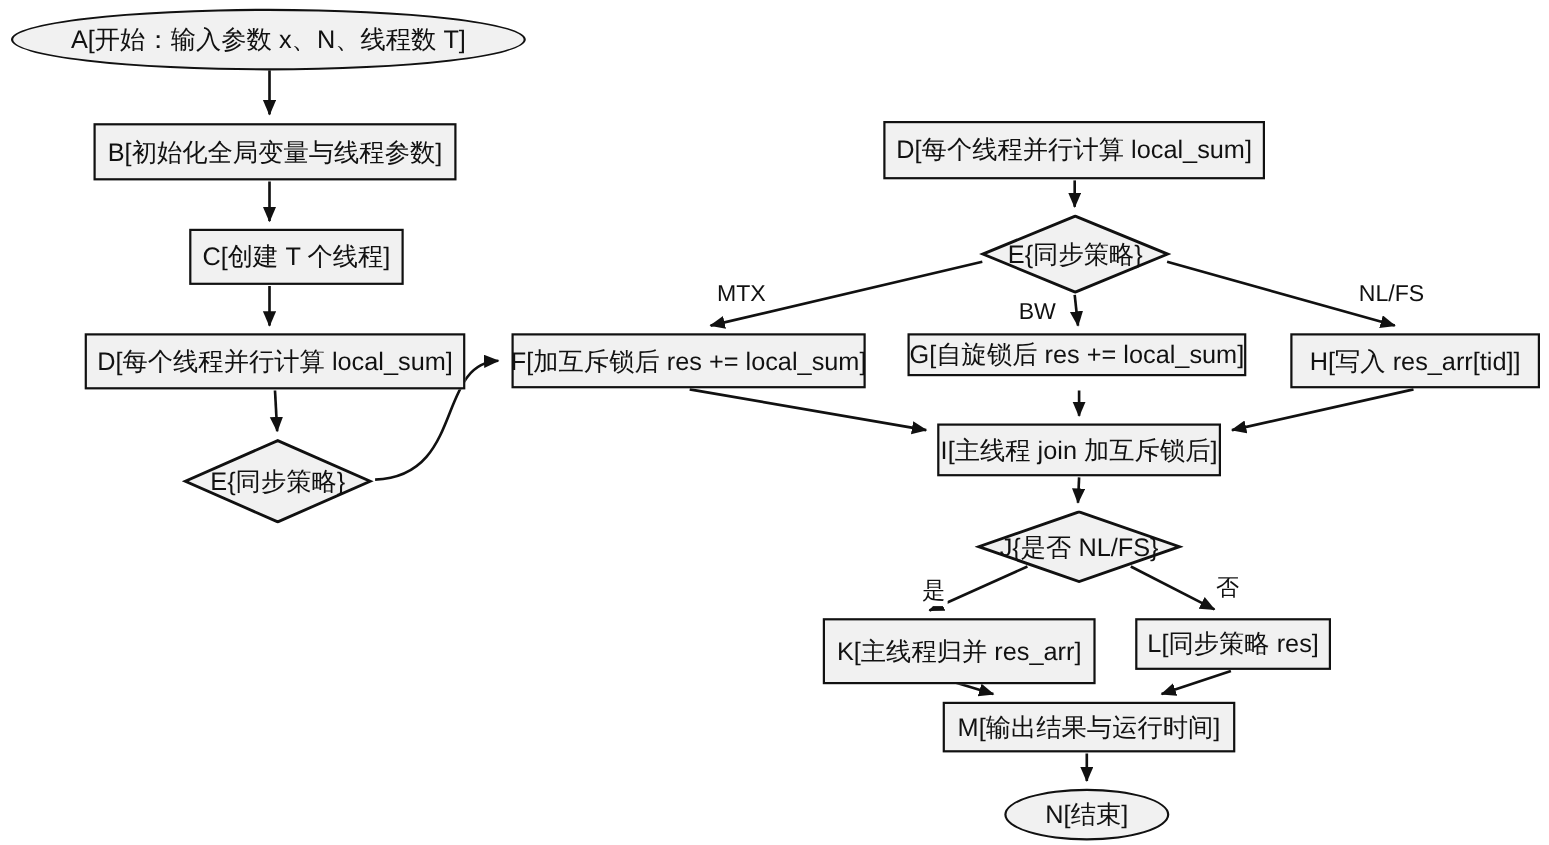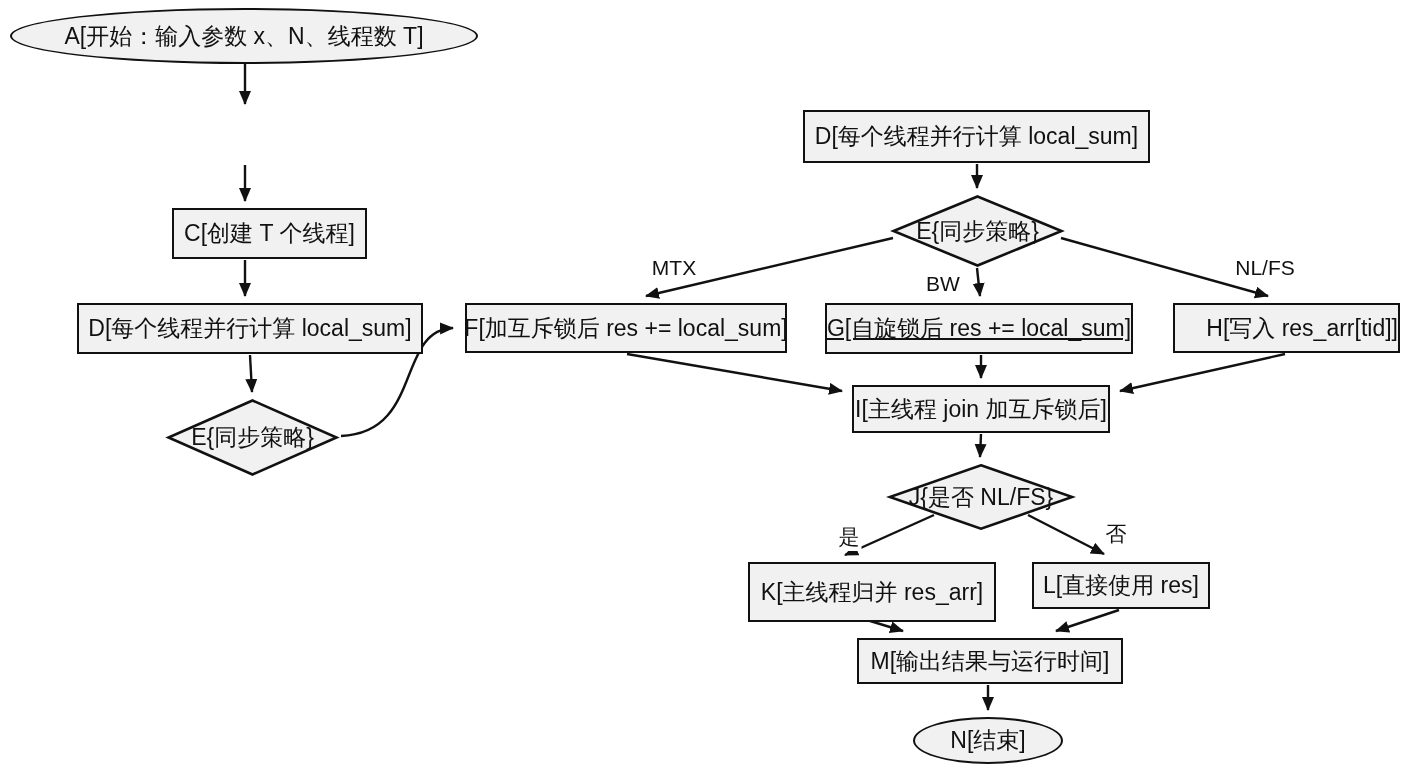--- a/index.html
+++ b/index.html
@@ -98,20 +98,23 @@
     <path class="edge" d="M1028,515 L1104,554" marker-end="url(#arrowhead)"></path>
     <path class="edge" d="M834,610 L903,631" marker-end="url(#arrowhead)"></path>
     <path class="edge" d="M1119,610 L1056,631" marker-end="url(#arrowhead)"></path>
     <path class="edge" d="M988,685 L988,710" marker-end="url(#arrowhead)"></path>
   </svg>
 
   <div class="node ellipse" style="left:10px;top:8px;width:468px;height:56px;">
     <span>A[开始：输入参数 x、N、线程数 T]</span>
   </div>
 
+  <div class="node rect" style="left:85px;top:112px;width:330px;height:52px;">
+    <span>B[初始化全局变量与线程参数]</span>
+  </div>
 
   <div class="node rect" style="left:152px;top:208px;width:195px;height:51px;margin-left:20px;">
     <span>C[创建 T 个线程]</span>
   </div>
 
   <div class="node rect" style="left:77px;top:303px;width:346px;height:51px;">
     <span>D[每个线程并行计算 local_sum]</span>
   </div>
 
   <div class="node diamond" style="left:165px;top:399px;width:175px;height:77px;">
@@ -129,45 +132,45 @@
     <svg viewBox="0 0 100 100" preserveAspectRatio="none">
       <polygon points="50,2 98,50 50,98 2,50" vector-effect="non-scaling-stroke"></polygon>
     </svg>
     <span>E{同步策略}</span>
   </div>
 
   <div class="node rect" style="left:465px;top:303px;width:322px;height:50px;">
     <span>F[加互斥锁后 res += local_sum]</span>
   </div>
 
-  <div class="node rect" style="left:825px;top:303px;width:308px;height:51px;text-decoration:underline;">
+  <div class="node rect" style="left:825px;top:303px;width:308px;height:39px;">
     <span>G[自旋锁后 res += local_sum]</span>
   </div>
 
-  <div class="node rect" style="left:1173px;top:303px;width:227px;height:50px;justify-content:flex-end;">
+  <div class="node rect" style="left:1173px;top:303px;width:227px;height:50px;">
     <span>H[写入 res_arr[tid]]</span>
   </div>
 
   <div class="node rect" style="left:852px;top:385px;width:258px;height:48px;">
     <span>I[主线程 join 加互斥锁后]</span>
   </div>
 
   <div class="node diamond" style="left:886px;top:464px;width:190px;height:66px;justify-content:center;">
     <svg viewBox="0 0 100 100" preserveAspectRatio="none">
       <polygon points="50,2 98,50 50,98 2,50" vector-effect="non-scaling-stroke"></polygon>
     </svg>
     <span>J{是否 NL/FS}</span>
   </div>
 
   <div class="node rect" style="left:748px;top:562px;width:248px;height:60px;">
     <span>K[主线程归并 res_arr]</span>
   </div>
 
   <div class="node rect" style="left:1032px;top:562px;width:178px;height:47px;">
-    <span>L[直接使用 res]</span>
+    <span>L[同步策略 res]</span>
   </div>
 
   <div class="node rect" style="left:857px;top:638px;width:266px;height:46px;">
     <span>M[输出结果与运行时间]</span>
   </div>
 
   <div class="node ellipse" style="left:913px;top:717px;width:150px;height:47px;">
     <span>N[结束]</span>
   </div>
 

